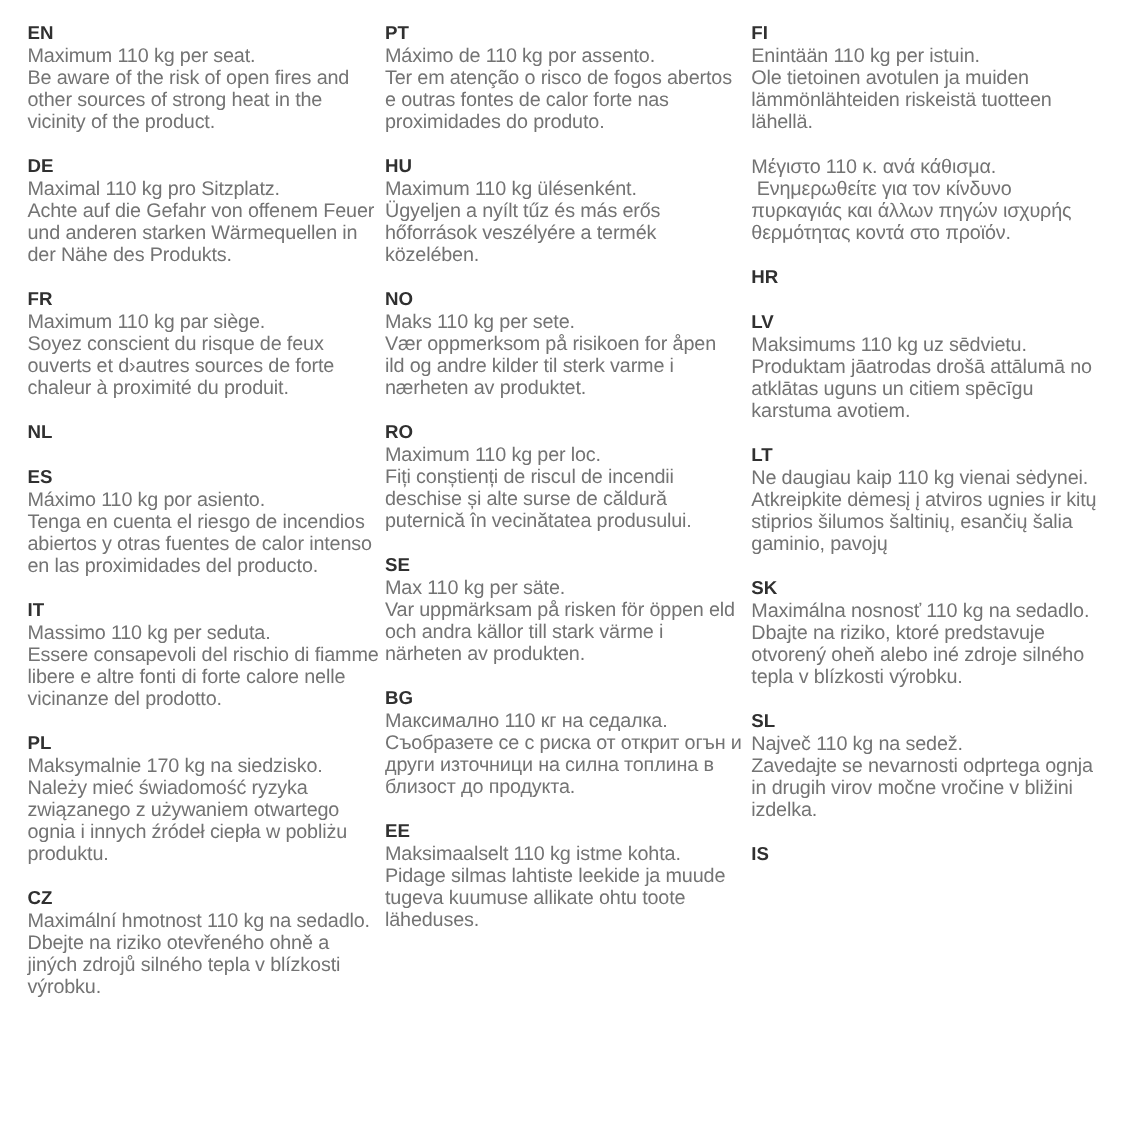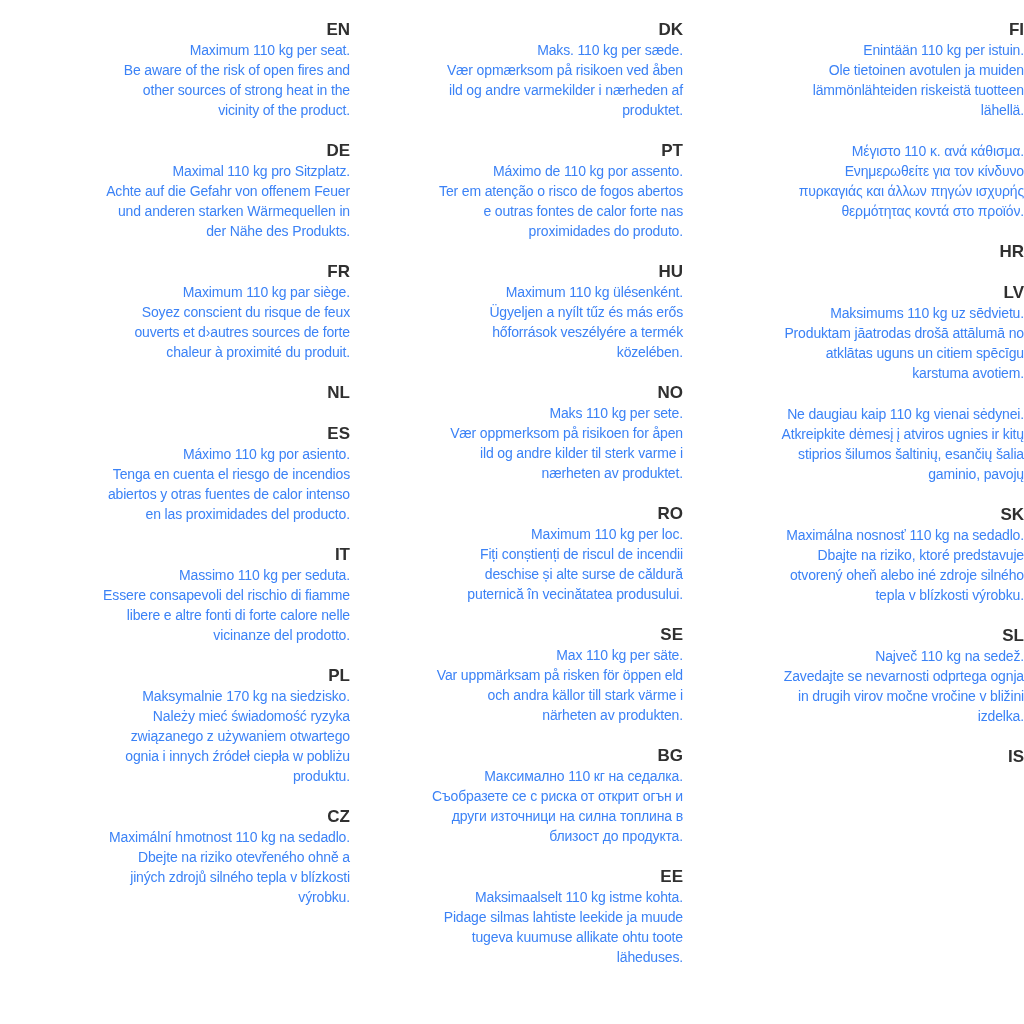--- a/index.html
+++ b/index.html
@@ -18,37 +18,36 @@
     box-sizing: border-box;
     width: 1024px;
     height: 1024px;
     padding: 20px 0 0 25px;
     display: grid;
     grid-template-columns: 325px 333px 1fr;
     align-items: start;
   }
   .column {
     display: block;
-    text-align: right;
   }
   .block {
     margin: 0 0 21px 0;
   }
   .code {
     font-size: 17px;
     line-height: 20px;
     font-weight: bold;
     color: #303030;
   }
   .text {
-    font-size: 14px;
+    font-size: 18px;
     line-height: 20px;
     letter-spacing: -0.15px;
     white-space: pre-wrap;
-    color: #3b82f6;
+    color: #737373;
   }
 </style>
 </head>
 <body>
 
 <div class="page">
 
   <div class="column">
     <div class="block">
       <div class="code">EN</div>
@@ -100,27 +99,20 @@
       <div class="code">CZ</div>
       <div class="text">Maximální hmotnost 110 kg na sedadlo.
 Dbejte na riziko otevřeného ohně a
 jiných zdrojů silného tepla v blízkosti
 výrobku.</div>
     </div>
   </div>
 
   <div class="column">
     <div class="block">
-      <div class="code">DK</div>
-      <div class="text">Maks. 110 kg per sæde.
-Vær opmærksom på risikoen ved åben
-ild og andre varmekilder i nærheden af
-produktet.</div>
-    </div>
-    <div class="block">
       <div class="code">PT</div>
       <div class="text">Máximo de 110 kg por assento.
 Ter em atenção o risco de fogos abertos
 e outras fontes de calor forte nas
 proximidades do produto.</div>
     </div>
     <div class="block">
       <div class="code">HU</div>
       <div class="text">Maximum 110 kg ülésenként.
 Ügyeljen a nyílt tűz és más erős
@@ -182,20 +174,21 @@
       <div class="code">HR</div>
     </div>
     <div class="block">
       <div class="code">LV</div>
       <div class="text">Maksimums 110 kg uz sēdvietu.
 Produktam jāatrodas drošā attālumā no
 atklātas uguns un citiem spēcīgu
 karstuma avotiem.</div>
     </div>
     <div class="block">
+      <div class="code">LT</div>
       <div class="text">Ne daugiau kaip 110 kg vienai sėdynei.
 Atkreipkite dėmesį į atviros ugnies ir kitų
 stiprios šilumos šaltinių, esančių šalia
 gaminio, pavojų</div>
     </div>
     <div class="block">
       <div class="code">SK</div>
       <div class="text">Maximálna nosnosť 110 kg na sedadlo.
 Dbajte na riziko, ktoré predstavuje
 otvorený oheň alebo iné zdroje silného

